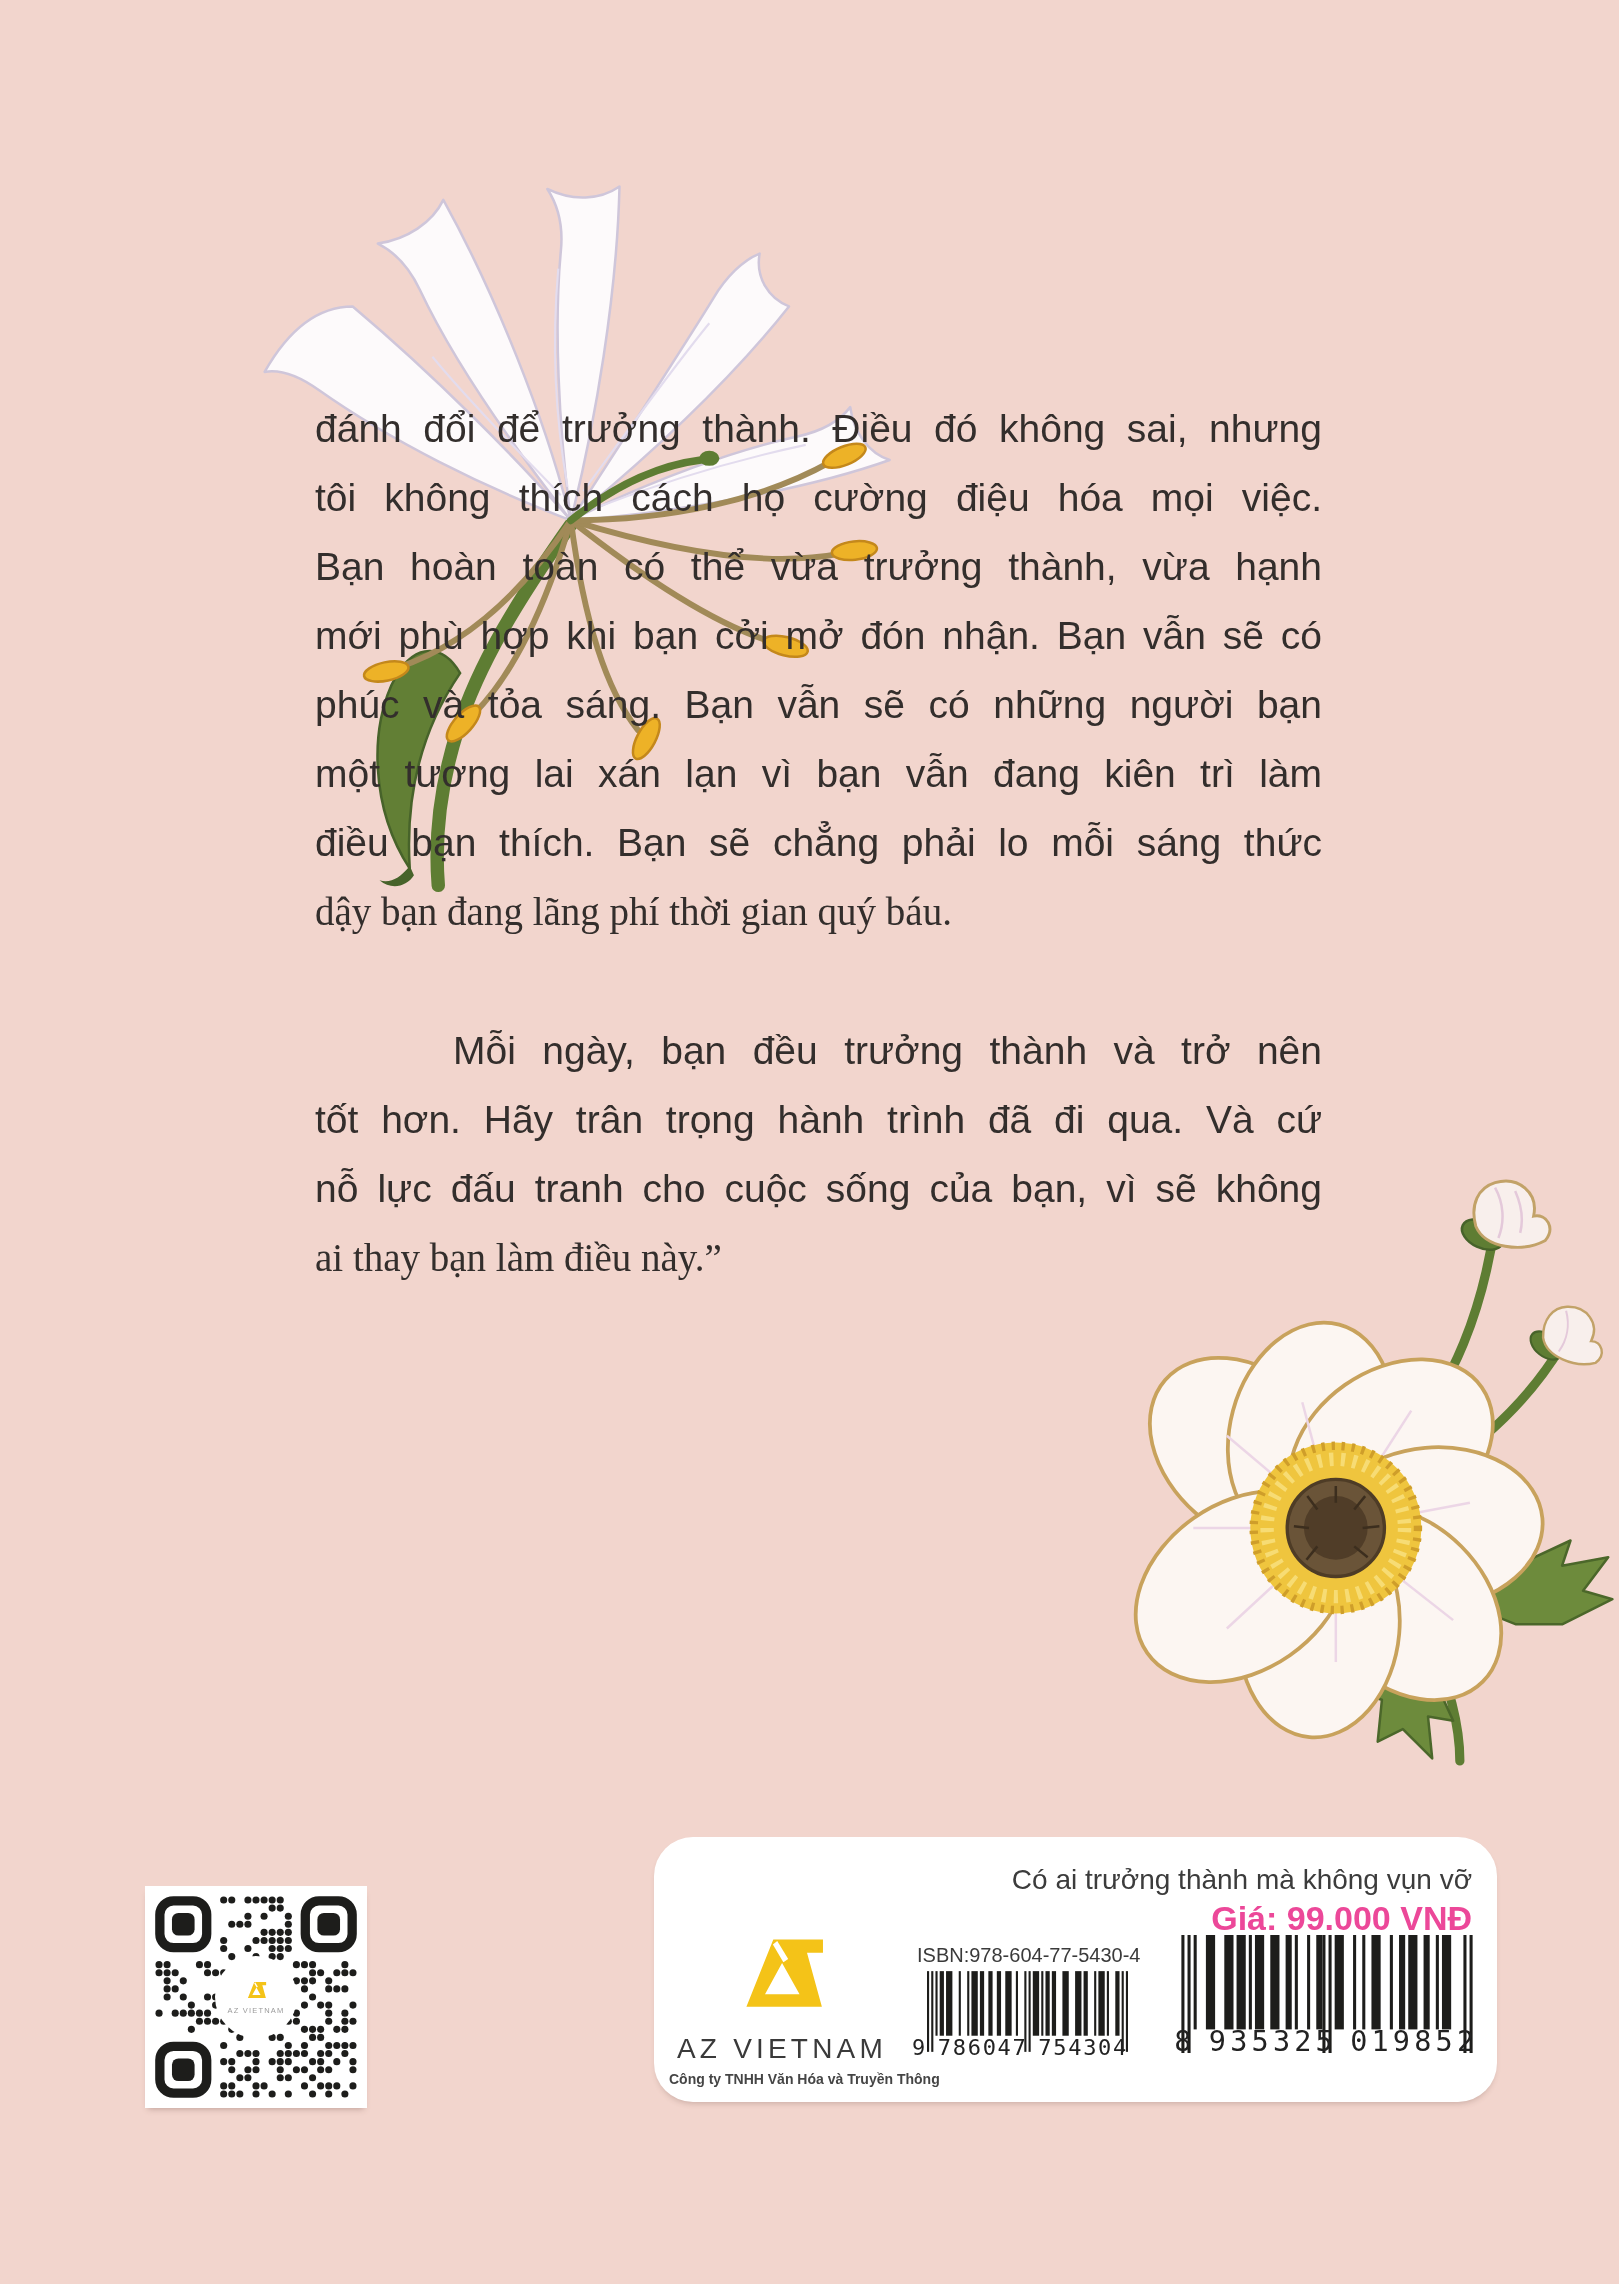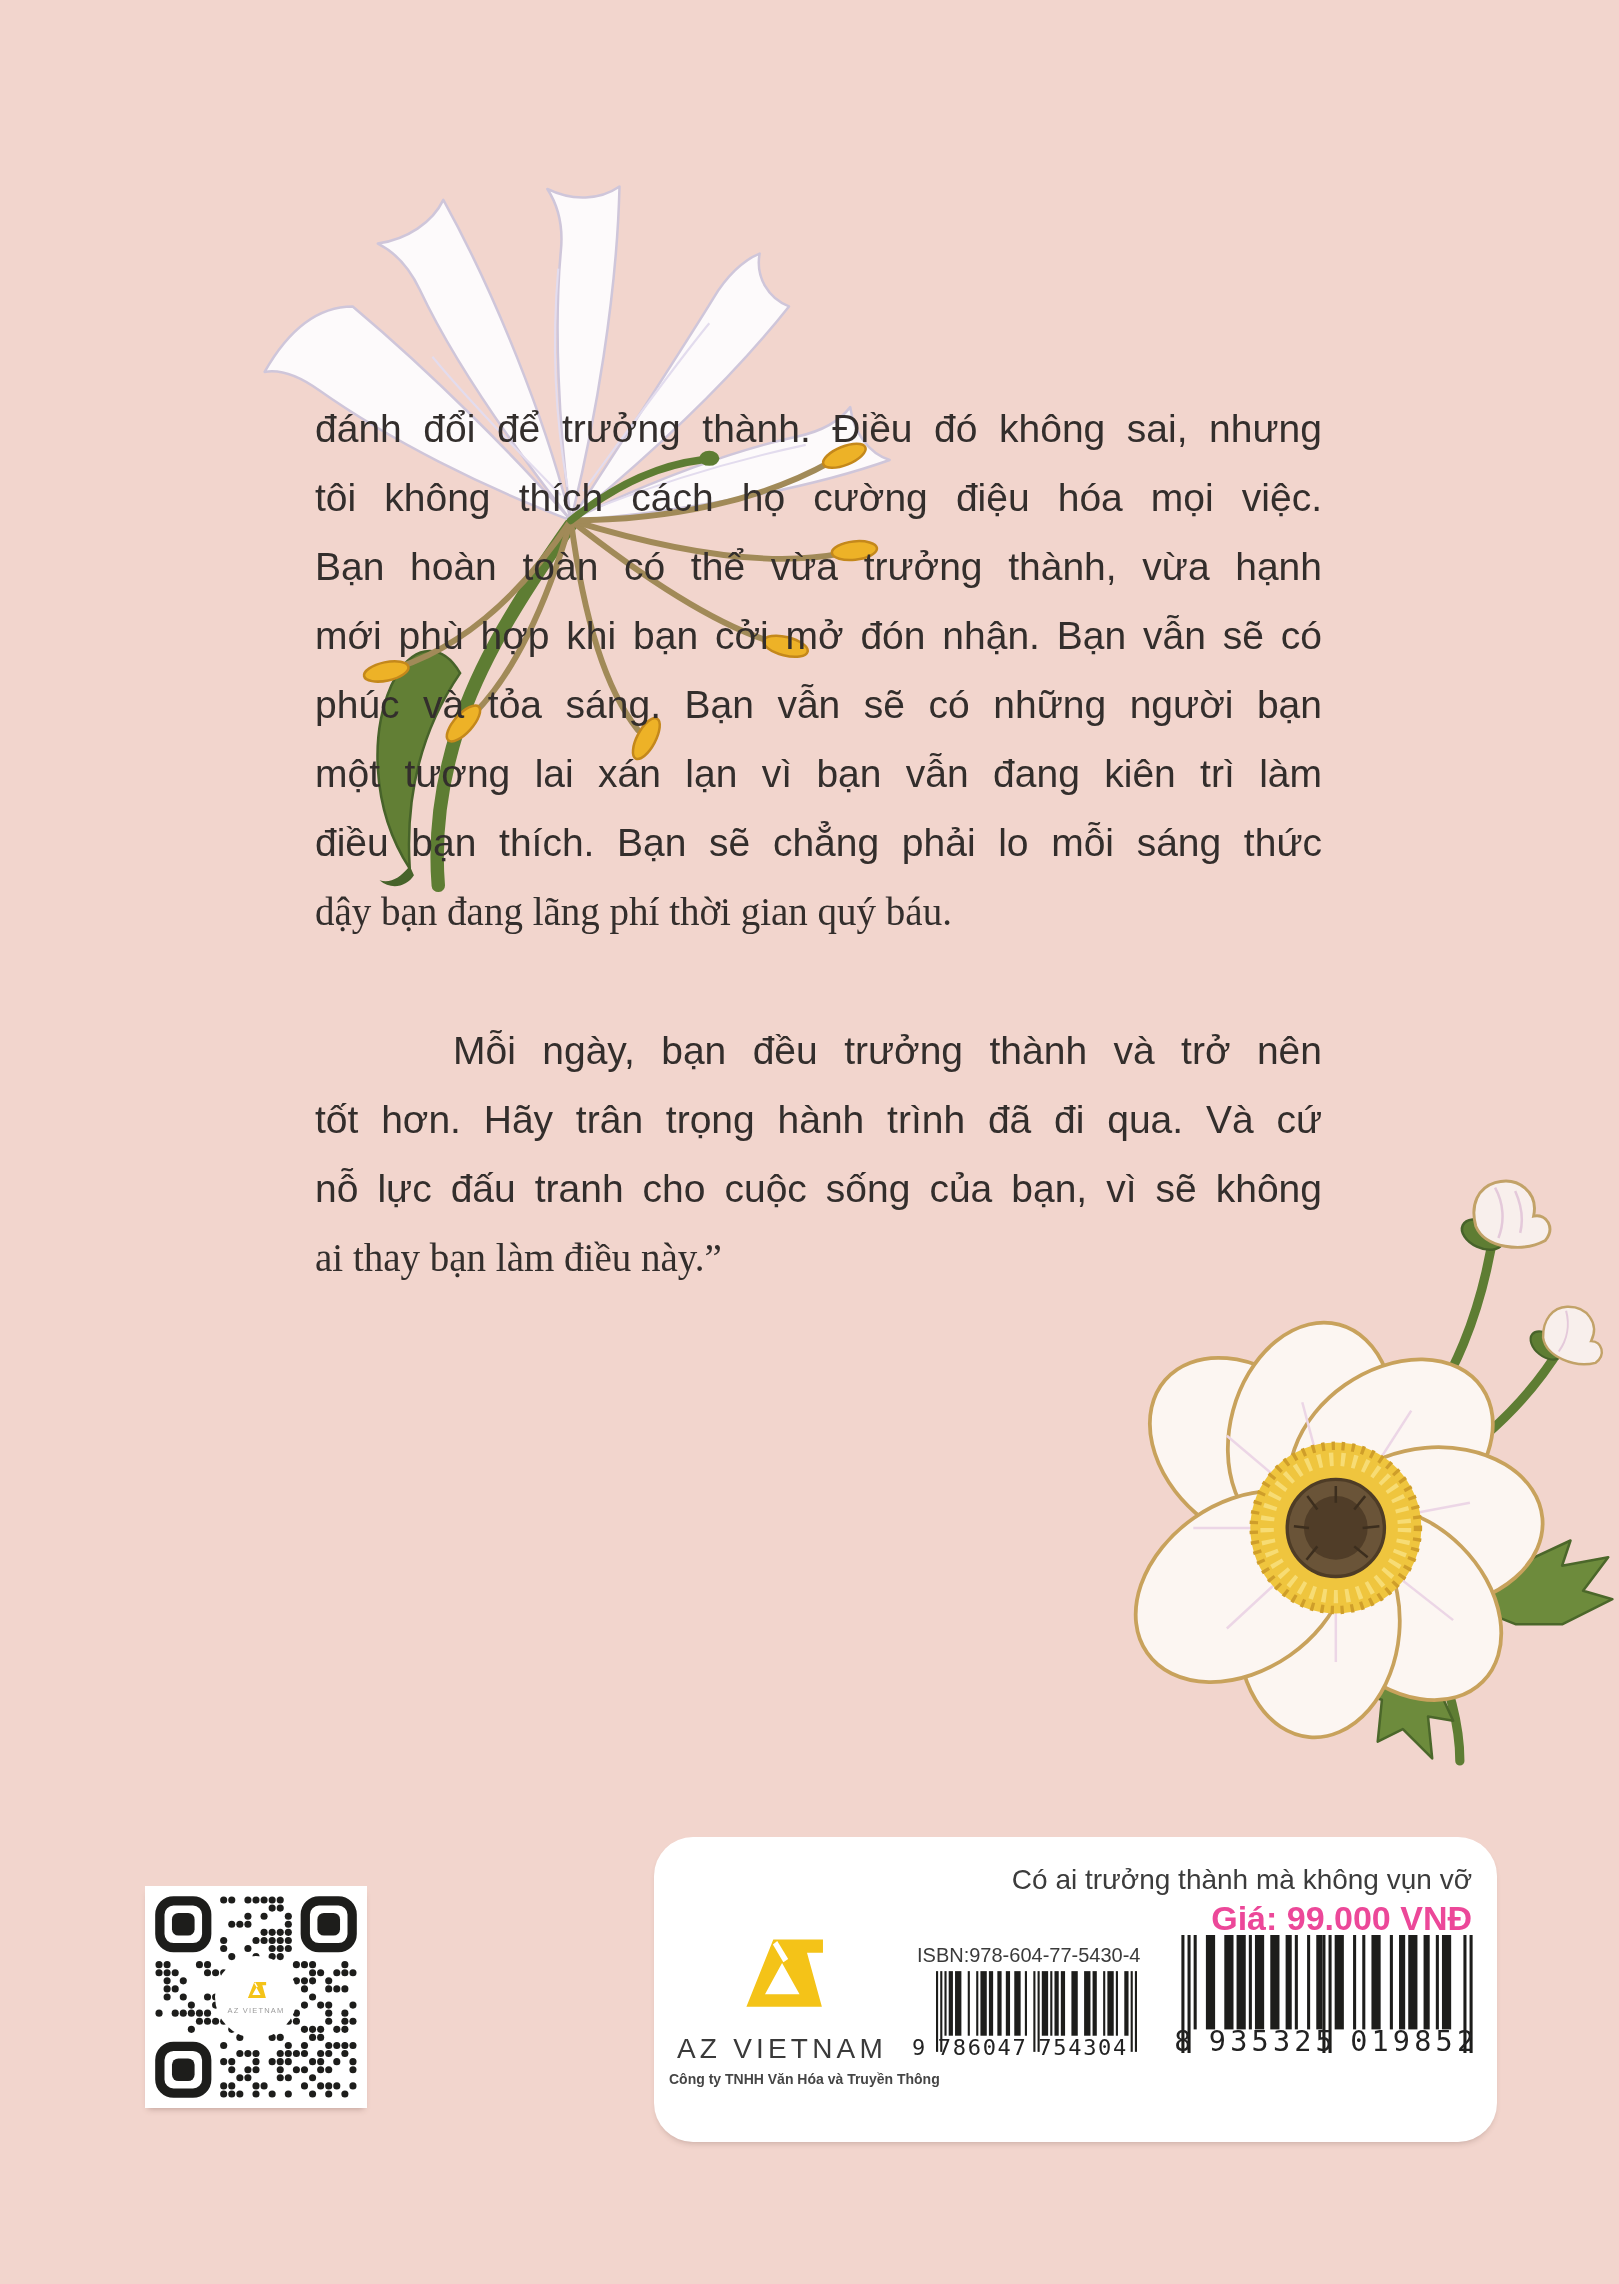--- a/index.html
+++ b/index.html
@@ -29,30 +29,30 @@
     box-shadow:0 4.2px 5.9px -3.4px rgba(96,62,56,.35);
   }
   .qr-logo{
     position:absolute;width:82px;height:82px;background:#fff;border-radius:50%;
     display:flex;flex-direction:column;align-items:center;justify-content:center;
   }
   .qr-logo svg{width:25px;height:23.5px;}
   .qr-logo .t{font-size:7.5px;color:#9b9b9b;letter-spacing:1.2px;margin-top:2.5px;white-space:nowrap;}
   
   .info-box{
-    position:absolute;left:654px;top:1837px;width:843px;height:305px;background:#fff;
+    position:absolute;left:654px;top:1837px;width:843px;height:265px;background:#fff;
     border-radius:39px;z-index:3;box-shadow:0 4.2px 6.7px -3.4px rgba(96,62,56,.3);
   }
   .info-title{position:absolute;right:25px;top:27px;font-size:28px;color:#3c3c3c;white-space:nowrap;}
   .info-price{position:absolute;right:25px;top:62px;font-size:34px;font-weight:bold;color:#ec4899;white-space:nowrap;}
   .pub{position:absolute;left:15px;top:94px;width:226px;text-align:center;}
   .pub .mark{width:105px;height:99px;}
   .pub-name{font-size:28px;color:#3a3a3a;letter-spacing:4.2px;margin-top:0;white-space:nowrap;}
   .pub-co{font-size:14px;color:#454545;margin-top:5.9px;white-space:nowrap;font-weight:bold;}
-  .isbn{position:absolute;left:263px;top:107px;width:220px;text-align:right;}
+  .isbn{position:absolute;left:263px;top:107px;width:220px;text-align:center;}
   .isbn-label{font-size:20px;color:#3a3a3a;white-space:nowrap;}
   .isbn svg{width:201px;height:81px;margin-top:4.2px;display:inline-block;}
   .bc-digits{display:flex;justify-content:space-between;font-family:"DejaVu Sans Mono",monospace;color:#222;}
   .isbn .bc-digits{font-size:22px;margin-top:-20px;width:216px;margin-left:-5px;letter-spacing:1.7px;}
   .ean{position:absolute;left:527px;top:98px;width:292px;}
   .ean svg{width:292px;height:118px;display:block;}
   .ean .bc-digits{font-size:28.5px;margin-top:-28px;width:304px;margin-left:-6.7px;letter-spacing:4.2px;}
 </style>
 </head>
 <body>

